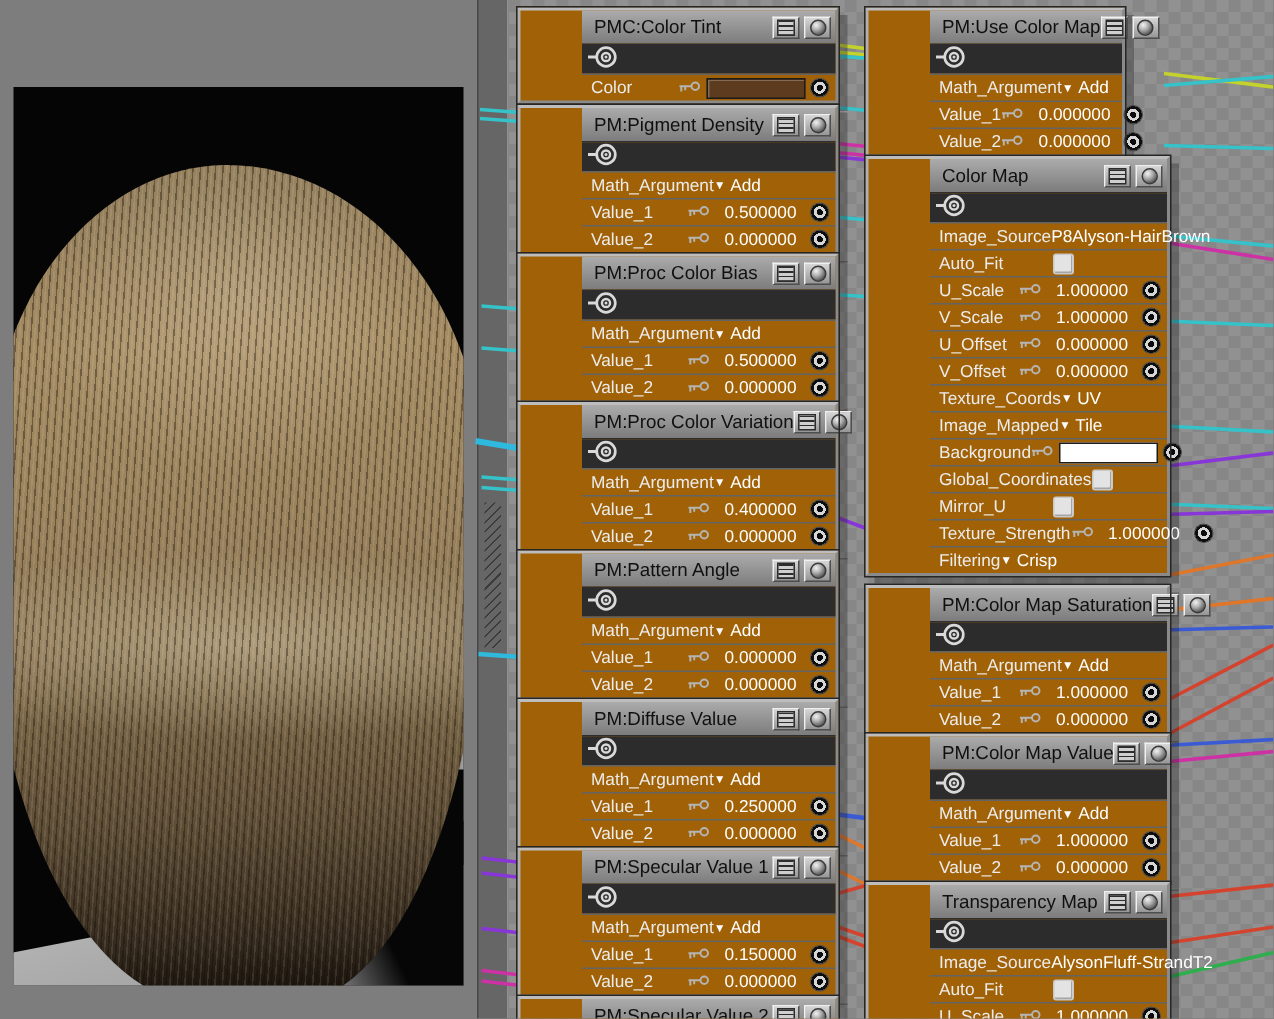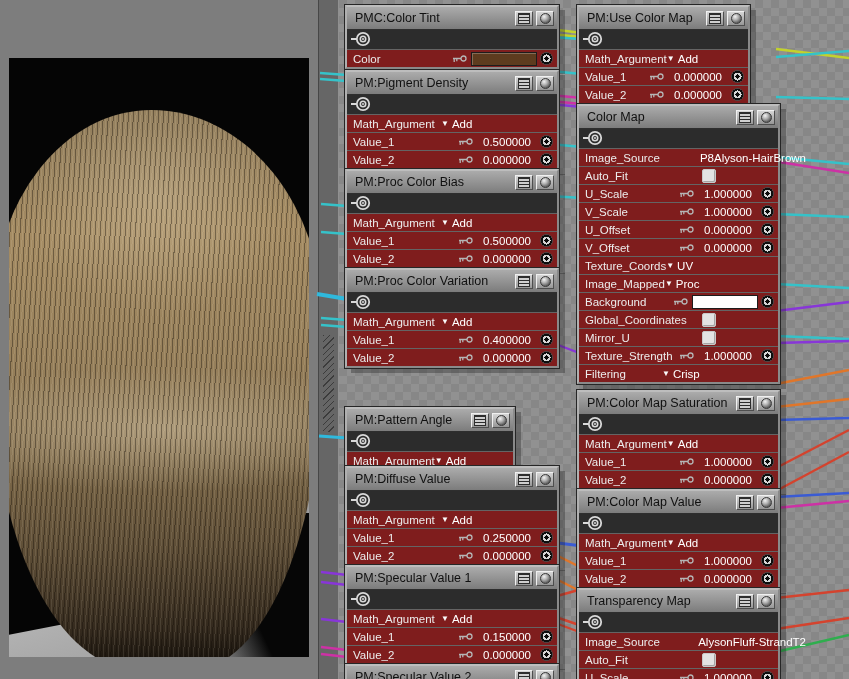--- a/index.html
+++ b/index.html
@@ -33,23 +33,23 @@
   
   #canvas{position:absolute;left:339px;top:0;width:510px;height:679px;background-color:#878787;
     background-image:
       linear-gradient(45deg,#919191 25%,rgba(0,0,0,0) 25%,rgba(0,0,0,0) 75%,#919191 75%),
       linear-gradient(45deg,#919191 25%,rgba(0,0,0,0) 25%,rgba(0,0,0,0) 75%,#919191 75%);
     background-position:0 0,8px 8px;background-size:16px 16px;}
   #wires{position:absolute;left:0;top:0;width:849px;height:679px;z-index:1;pointer-events:none;}
   #nodes-layer{position:absolute;left:0;top:0;width:849px;height:679px;z-index:2;}
 
   
-  .node{position:absolute;background:#7f1d1d;border:2px solid;
+  .node{position:absolute;background:#a16207;border:2px solid;
     border-color:#bdbdbd #8a8a8a #8a8a8a #b0b0b0;outline:1px solid #262626;
-    box-shadow:6px 5px 0 rgba(35,35,35,.35);box-sizing:border-box;}
+    box-shadow:6px 5px 0 rgba(35,35,35,.35);box-sizing:border-box;padding-left:41px;}
   .titlebar{height:22px;display:flex;align-items:center;
     background:linear-gradient(#ababab,#7c7c7c);border-bottom:1px solid #2e2e2e;padding:0 3px 0 8px;}
   .title{flex:1;font-size:12.5px;color:#101010;white-space:nowrap;}
   .tbtns{display:flex;gap:3px;}
   .pbtn{width:18px;height:15px;display:flex;align-items:center;justify-content:center;
     background:linear-gradient(#d6d6d6,#969696);border:1px solid;border-color:#f0f0f0 #4e4e4e #4e4e4e #f0f0f0;
     padding:0;box-sizing:border-box;cursor:pointer;}
   .icon-list{width:10px;height:9px;border:1px solid #2d2d2d;
     background:repeating-linear-gradient(180deg,#2d2d2d 0 1px,#cfcfcf 1px 3px);}
   .icon-sphere{width:11px;height:11px;border-radius:50%;border:1px solid #3a3a3a;box-sizing:border-box;
@@ -308,21 +308,21 @@
         <div class="row">
           <span class="lbl">Value_2</span>
           <span class="key"><svg width="15" height="9" viewBox="0 0 15 9">
               <path d="M1 4.5 H9 M2.2 4.5 V8 M4.8 4.5 V7.2" fill="none" stroke="#b5b5b5" stroke-width="1.3"></path>
               <circle cx="11.5" cy="4.5" r="2.5" fill="none" stroke="#b5b5b5" stroke-width="1.3"></circle>
             </svg></span>
           <span class="val">0.000000</span>
           <div class="dot"></div>
         </div>
       </div>
-      <div class="node" style="left: 345px; top: 367px; width: 170px; margin-top: 40px;">
+      <div class="node" style="left: 345px; top: 367px; width: 214px;">
         <div class="titlebar">
           <span class="title">PM:Pattern Angle</span>
           <div class="tbtns">
             <button class="pbtn">
               <span class="icon-list"></span>
             </button>
             <button class="pbtn">
               <span class="icon-sphere"></span>
             </button>
           </div>
@@ -586,21 +586,21 @@
           <div class="dd">
             <span class="arrow">▼</span>
             <span>UV</span>
           </div>
           <div class="trail" style="width: 42px;"></div>
         </div>
         <div class="row">
           <span class="lbl">Image_Mapped</span>
           <div class="dd">
             <span class="arrow">▼</span>
-            <span>Proc</span>
+            <span>Tile</span>
           </div>
           <div class="trail" style="width: 42px;"></div>
         </div>
         <div class="row">
           <span class="lbl">Background</span>
           <span class="key"><svg width="15" height="9" viewBox="0 0 15 9">
               <path d="M1 4.5 H9 M2.2 4.5 V8 M4.8 4.5 V7.2" fill="none" stroke="#b5b5b5" stroke-width="1.3"></path>
               <circle cx="11.5" cy="4.5" r="2.5" fill="none" stroke="#b5b5b5" stroke-width="1.3"></circle>
             </svg></span>
           <div class="swatch" style="background: rgb(255, 255, 255);"></div>

